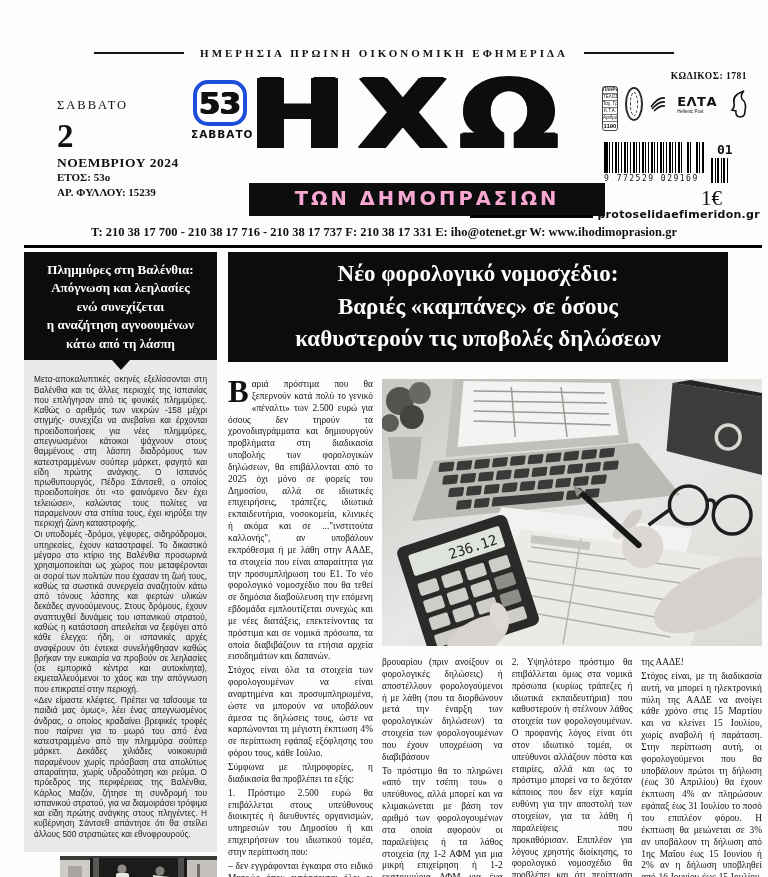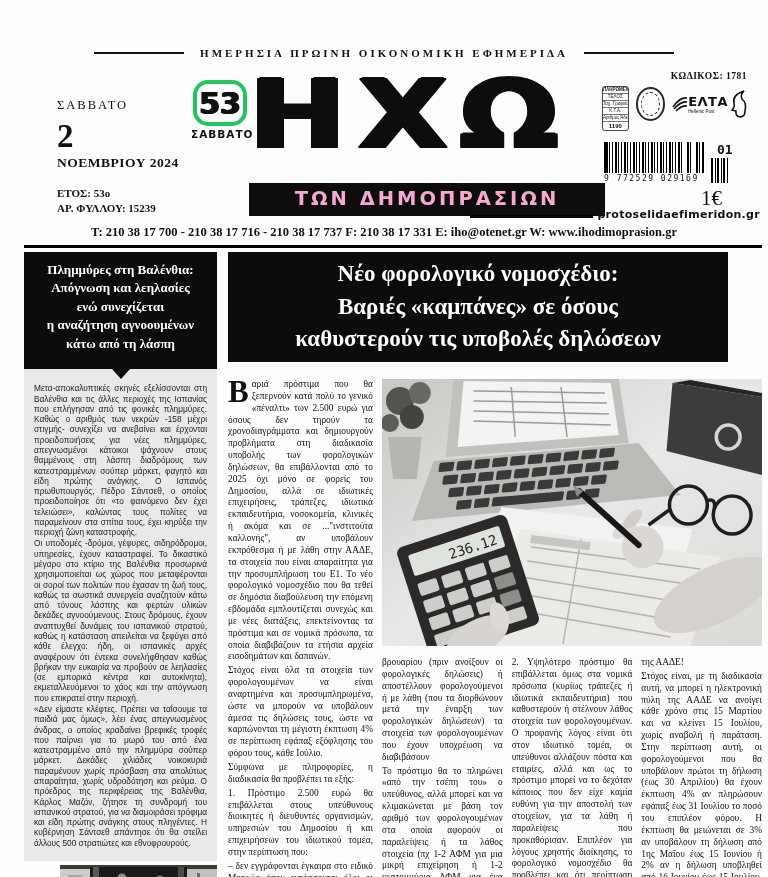--- a/index.html
+++ b/index.html
@@ -12,26 +12,26 @@
   
   .tagline-row { position:absolute; top:47px; left:0; right:0; display:flex; align-items:center; justify-content:center; gap:16px; }
   .tagline-line { width:90px; height:2px; background:#151515; }
   .tagline-text { font-size:11px; font-weight:bold; letter-spacing:3px; white-space:nowrap; }
   .kodikos { position:absolute; top:71px; right:21px; font-size:9.5px; font-weight:bold; letter-spacing:0.5px;padding-left:20px; }
 
   .date-block { position:absolute; left:57px; top:99px; line-height:1.1; }
   .day-name { font-size:12.5px; letter-spacing:2px; }
   .day-number { font-size:33px; font-weight:bold; margin-top:5px; }
   .month-year { font-size:13.5px; font-weight:bold; margin-top:2px; letter-spacing:0.5px; }
-  .year-line { font-size:11px; font-weight:bold; margin-top:16px; }
+  .year-line { font-size:11px; font-weight:bold; margin-top:0; }
   .issue-line { font-size:11px; font-weight:bold; margin-top:3px; }
 
   .logo-block { position:absolute; left:191px; top:76px; display:flex; align-items:flex-start; }
   .badge { width:58px; text-align:center; margin-top:4px; }
-  .badge-box { width:54px; height:46px; margin:0 auto; background:#fff; border:4px solid #22c55e; border-radius:15px;
+  .badge-box { width:54px; height:46px; margin:0 auto; background:#fff; border:4px solid #1d4ed8; border-radius:15px;
                display:flex; align-items:center; justify-content:center;
                font-family:"DejaVu Sans", sans-serif; font-weight:bold; font-size:30px; color:#111;
                text-shadow:1px 0 #111,-1px 0 #111; }
   .badge-label { font-family:"DejaVu Sans", sans-serif; font-weight:bold; font-size:10.5px; letter-spacing:1px; margin-top:2px; }
   .logo-main { width:356px; margin-left:0; }
   .logo-title-wrap { height:104px; overflow:visible; }
   .logo-title { font-family:"DejaVu Sans", sans-serif; font-weight:bold; font-size:95px; line-height:0.98;
                 letter-spacing:10px; transform:scaleX(1.22); transform-origin:left top; display:inline-block;
                 margin-top:-8px; color:#0d0d0d;
                 text-shadow:1px 0 #0d0d0d,-1px 0 #0d0d0d,2px 0 #0d0d0d,-2px 0 #0d0d0d,0 1px #0d0d0d,0 -1px #0d0d0d,2px 1px #0d0d0d,-2px 1px #0d0d0d; }
@@ -40,40 +40,40 @@
 
   .stamps-block { position:absolute; right:20px; top:86px; width:146px; }
   .stamps-row { display:flex; align-items:flex-start; gap:7px; }
   .stamp-paid { width:31px; border:1.5px solid #444; border-radius:3px; overflow:hidden; background:#fff; }
   .stamp-paid div { font-family:"Liberation Sans", sans-serif; font-size:4.5px; line-height:1.35; text-align:center;
                     border-top:0.5px solid #777; white-space:nowrap; overflow:hidden; }
   .stamp-paid div:first-child { border-top:none; font-weight:bold; }
   .stamp-paid .paid-num { font-weight:bold; font-size:6px; }
   .stamp-round { width:34px; height:34px; border:2.5px solid #2a2a2a; border-radius:50%; position:relative; margin-top:1px; }
   .stamp-round::after { content:""; position:absolute; inset:3px; border:1.5px dashed #2a2a2a; border-radius:50%; }
-  .stamp-elta { display:flex; align-items:center; gap:0; margin-top:3px;justify-content:flex-end; }
+  .stamp-elta { display:flex; align-items:center; gap:11px; margin-top:3px;justify-content:flex-end; }
   .elta-text-name { font-family:"DejaVu Sans", sans-serif; font-weight:bold; font-size:13px; letter-spacing:0.5px; }
   .elta-text-sub { font-family:"Liberation Sans", sans-serif; font-size:4.5px; }
   .barcode-row { display:flex; align-items:flex-end; gap:7px; margin-top:11px; margin-left:2px; }
   .barcode-lines { width:100px; height:31px; border-left:2px solid #000; border-right:2px solid #000;
     background:repeating-linear-gradient(90deg,#000 0 1.5px,#fff 1.5px 3px,#000 3px 4px,#fff 4px 5.5px,#000 5.5px 6.5px,#fff 6.5px 9px); }
   .barcode-digits { font-family:"DejaVu Sans Mono", monospace; font-size:8px; letter-spacing:1.5px; margin-top:1px; white-space:nowrap; }
   .supp-label { font-family:"DejaVu Sans Mono", monospace; font-size:13px; font-weight:bold; margin-left:6px; }
   .supp-lines { width:17px; height:25px; margin-top:1px;
     background:repeating-linear-gradient(90deg,#000 0 1.5px,#fff 1.5px 3.5px,#000 3.5px 4.5px,#fff 4.5px 6px); }
   .price { position:absolute; right:46px; top:186px; font-size:21px; }
   .protoselida { position:absolute; right:8px; top:208px; width:290px; display:flex; align-items:center; }
   .protoselida-line { flex:1; height:3px; background:#000; margin-right:4px; margin-top:3px; }
   .protoselida-text { font-family:"DejaVu Sans", sans-serif; font-weight:bold; font-size:11px; letter-spacing:0.3px; }
   .contact-bar { position:absolute; top:225px; left:0; right:0; text-align:center; font-weight:bold; font-size:12.5px; }
   .header-rule { position:absolute; top:245px; left:24px; right:6px; height:2.5px; background:#000; }
 
   
   .sidebar { position:absolute; left:24px; top:252px; width:193px; }
-  .sidebar-headline-box { background:#0c0c0c; color:#fff; text-align:center; padding:9px 5px 16px;
+  .sidebar-headline-box { background:#0c0c0c; color:#fff; text-align:center; padding:9px 5px 7px;
                           font-weight:bold; font-size:13px; line-height:1.42; position:relative; }
   .sidebar-pointer { width:0; height:0; border-left:9px solid transparent; border-right:9px solid transparent;
                      border-top:10px solid #0c0c0c; margin:0 auto; position:relative; z-index:2; margin-bottom:-10px; }
   .sidebar-body { background:#e9e9e8; padding:14px 10px 12px; font-family:"Liberation Sans", sans-serif;
                   font-size:8.3px; line-height:1.24; text-align:justify; color:#222; }
   .sidebar-body p { margin-bottom:1px; }
   .sidebar-photo { margin-top:4px; margin-left:36px; width:157px; height:79px; display:block; }
 
   
   .main { position:absolute; left:228px; top:252px; width:534px; }

